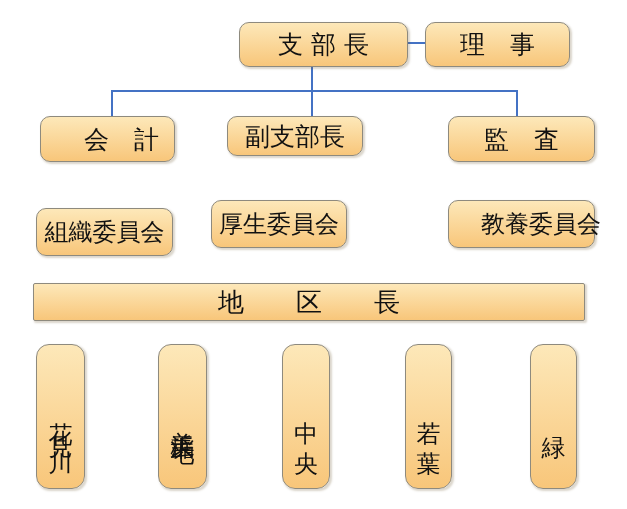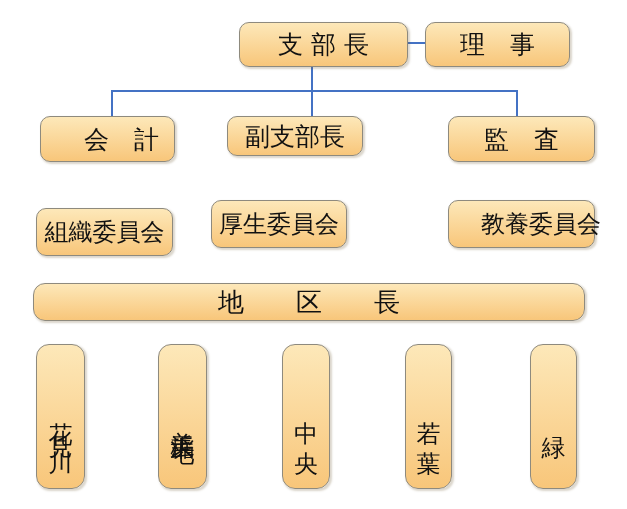--- a/index.html
+++ b/index.html
@@ -26,21 +26,21 @@
     align-items: center;
     justify-content: center;
     font-size: 25px;
     line-height: 1;
     box-shadow: 1.5px 1.5px 2px rgba(110, 90, 50, 0.25);
     white-space: nowrap;
   }
   .box.committee { font-size: 24px; }
   .box.bar {
     font-size: 26px;
-    border-radius: 12px;
+    border-radius: 2px;
     letter-spacing: 13px;
     padding-left: 13px;
   }
   .box.vbox { border-radius: 13px; }
   .vtext {
     writing-mode: vertical-rl;
     text-orientation: upright;
     font-size: 24px;
     line-height: 1;
   }

